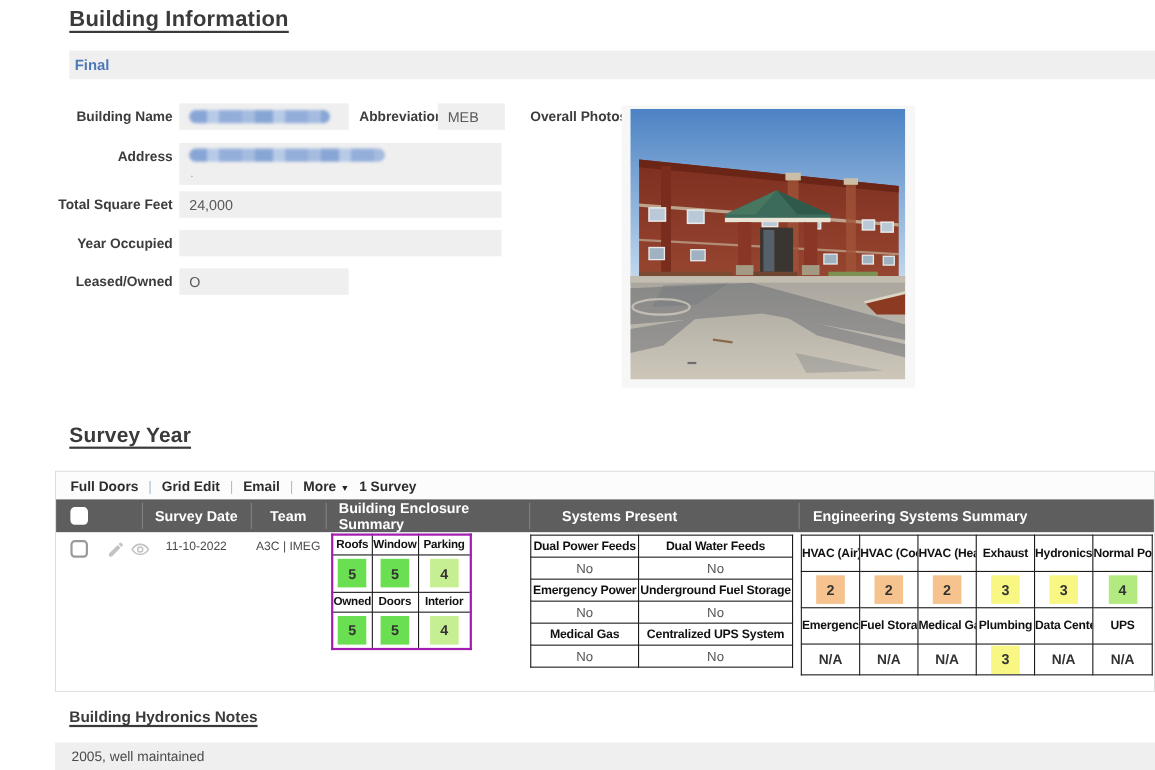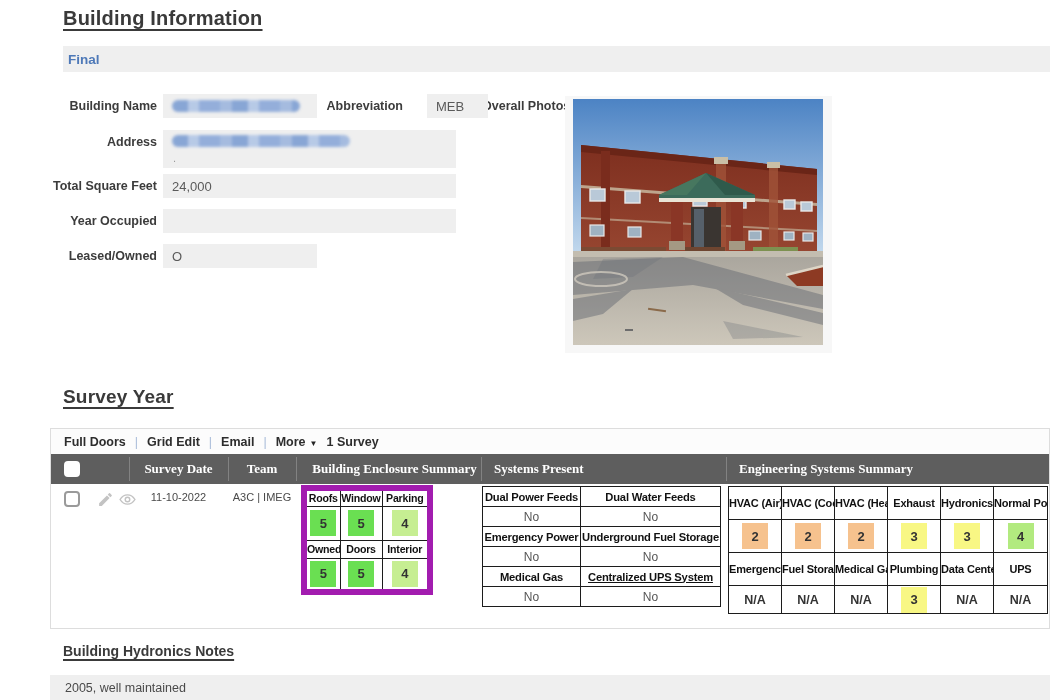--- a/index.html
+++ b/index.html
@@ -60,21 +60,21 @@
     padding-left:13px; background:#fcfcfc;
     font-size:12.5px; font-weight:bold; color:#2d2d2d;
   }
   .toolbar .sep { color:#a9bcd9; font-weight:normal; }
   .toolbar .caret { font-size:8px; margin-left:4px; color:#222; }
   .thead {
     position:absolute; left:0; top:25px; width:998px; height:30px; background:#5e5e5e;
   }
   .thcell {
     position:absolute; top:0; height:30px; color:#fff; font-size:13px; font-weight:bold;
-    display:flex; align-items:center;font-family:Liberation Serif, serif;
+    display:flex; align-items:center;
   }
   .thcell.center { justify-content:center; }
   .thdiv { position:absolute; top:3px; height:24px; width:1px; background:#828282; }
   .trow { position:absolute; left:0; top:55px; width:998px; height:144px; background:#fff; }
 
   .cbx {
     width:16px; height:16px; border:2px solid #9a9a9a; border-radius:4px; background:#fff;
   }
   .cbx.header { border-color:#fff; background:#fff; }
   .rowicon { width:17px; height:17px; }
@@ -117,21 +117,21 @@
 <div class="abs flabel" style="left:40px; top:130px; width:117px;text-align:right;">Address</div>
 <div class="abs flabel" style="left:40px; top:174px; width:117px;">Total Square Feet</div>
 <div class="abs flabel" style="left:40px; top:209px; width:117px;">Year Occupied</div>
 <div class="abs flabel" style="left:40px; top:244px; width:117px;">Leased/Owned</div>
 <div class="abs flabel" style="left:300px; top:94px; width:103px;">Abbreviation</div>
 <div class="abs flabel" style="left:482px; top:94px; width:90px; text-align:left;">Overall Photos</div>
 
 <div class="abs finput" style="left:163px; top:94px; width:154px; height:24px;">
   <div class="redact" style="width:128px;"></div>
 </div>
-<div class="abs finput" style="left:427px; top:94px; width:61px; height:24px;">MEB</div>
+<div class="abs finput" style="left:398px; top:94px; width:61px; height:24px;">MEB</div>
 <div class="abs finput" style="left:163px; top:130px; width:293px; height:38px; align-items:flex-start; padding-top:5px;">
   <div class="redact" style="width:178px;"></div>
   <div class="addr-dot">.</div>
 </div>
 <div class="abs finput" style="left:163px; top:174px; width:293px; height:24px;">24,000</div>
 <div class="abs finput" style="left:163px; top:209px; width:293px; height:24px;"></div>
 <div class="abs finput" style="left:163px; top:244px; width:154px; height:24px;">O</div>
 
 <div class="abs photo-frame">
   <svg class="photo" viewBox="0 0 250 246">
@@ -241,42 +241,42 @@
     <div class="thcell" style="left:0; width:78px; padding-left:13px;">
       <div class="cbx header"></div>
     </div>
     <div class="thdiv" style="left:78px;"></div>
     <div class="thcell center" style="left:78px; width:99px;">Survey Date</div>
     <div class="thdiv" style="left:177px;"></div>
     <div class="thcell center" style="left:177px; width:68px;">Team</div>
     <div class="thdiv" style="left:245px;"></div>
     <div class="thcell center" style="left:245px; width:185px;padding-left:12px;">Building Enclosure Summary</div>
     <div class="thdiv" style="left:430px;"></div>
-    <div class="thcell" style="left:430px; width:245px; padding-left:13px;text-align:center;">Systems Present</div>
+    <div class="thcell" style="left:430px; width:245px; padding-left:30px;text-align:center;">Systems Present</div>
     <div class="thdiv" style="left:675px;"></div>
     <div class="thcell" style="left:675px; width:323px; padding-left:13px;">Engineering Systems Summary</div>
   </div>
 
   <div class="trow">
     <div class="abs cbx" style="left:13px; top:7px;"></div>
     <div class="abs rowicon" style="left:46px; top:7px;">
       <svg viewBox="0 0 24 24" fill="#c3c3c3">
           <path d="M3 17.25V21h3.75L17.81 9.94l-3.75-3.75L3 17.25zM20.71 7.04a1 1 0 0 0 0-1.41l-2.34-2.34a1 1 0 0 0-1.41 0l-1.83 1.83 3.75 3.75 1.83-1.83z"></path>
         </svg>
     </div>
     <div class="abs rowicon" style="left:68px; top:7px;">
       <svg viewBox="0 0 24 24" fill="none" stroke="#c3c3c3" stroke-width="2">
           <path d="M1.5 12S5.5 5.5 12 5.5 22.5 12 22.5 12 18.5 18.5 12 18.5 1.5 12 1.5 12z"></path>
           <circle cx="12" cy="12" r="3.2"></circle>
         </svg>
     </div>
     <div class="celltext" style="left:78px; width:99px;">11-10-2022</div>
     <div class="celltext" style="left:177px; width:68px;">A3C | IMEG</div>
 
-    <table class="mini abs" style="left:250px; top:1px; width:126px; border:6px solid #a21caf;">
+    <table class="mini abs" style="left:250px; top:1px; width:126px; border:2px solid #a21caf;">
       <colgroup>
           <col style="width:36px">
           <col style="width:42px">
           <col style="width:48px">
         </colgroup>
       <tbody>
           <tr style="height:18px;">
         <td class="mlabel">Roofs</td>
         <td class="mlabel">Window</td>
         <td class="mlabel">Parking</td>
@@ -328,21 +328,21 @@
       <tr style="height:20px;">
         <td class="mlabel" style="font-size:11.2px;">Emergency Power</td>
         <td class="mlabel" style="font-size:11.2px;">Underground Fuel Storage</td>
       </tr>
       <tr style="height:20px;">
         <td class="mval">No</td>
         <td class="mval">No</td>
       </tr>
       <tr style="height:20px;">
         <td class="mlabel" style="font-size:11.2px;">Medical Gas</td>
-        <td class="mlabel" style="font-size:11.2px;text-decoration:underline;">Centralized UPS System</td>
+        <td class="mlabel" style="font-size:11.2px;">Centralized UPS System</td>
       </tr>
       <tr style="height:20px;">
         <td class="mval">No</td>
         <td class="mval">No</td>
       </tr>
     </tbody>
       </table>
 
     <table class="mini abs" style="left:677px; top:2px; width:319px; border:1px solid #1c1c1c;">
       <colgroup>

